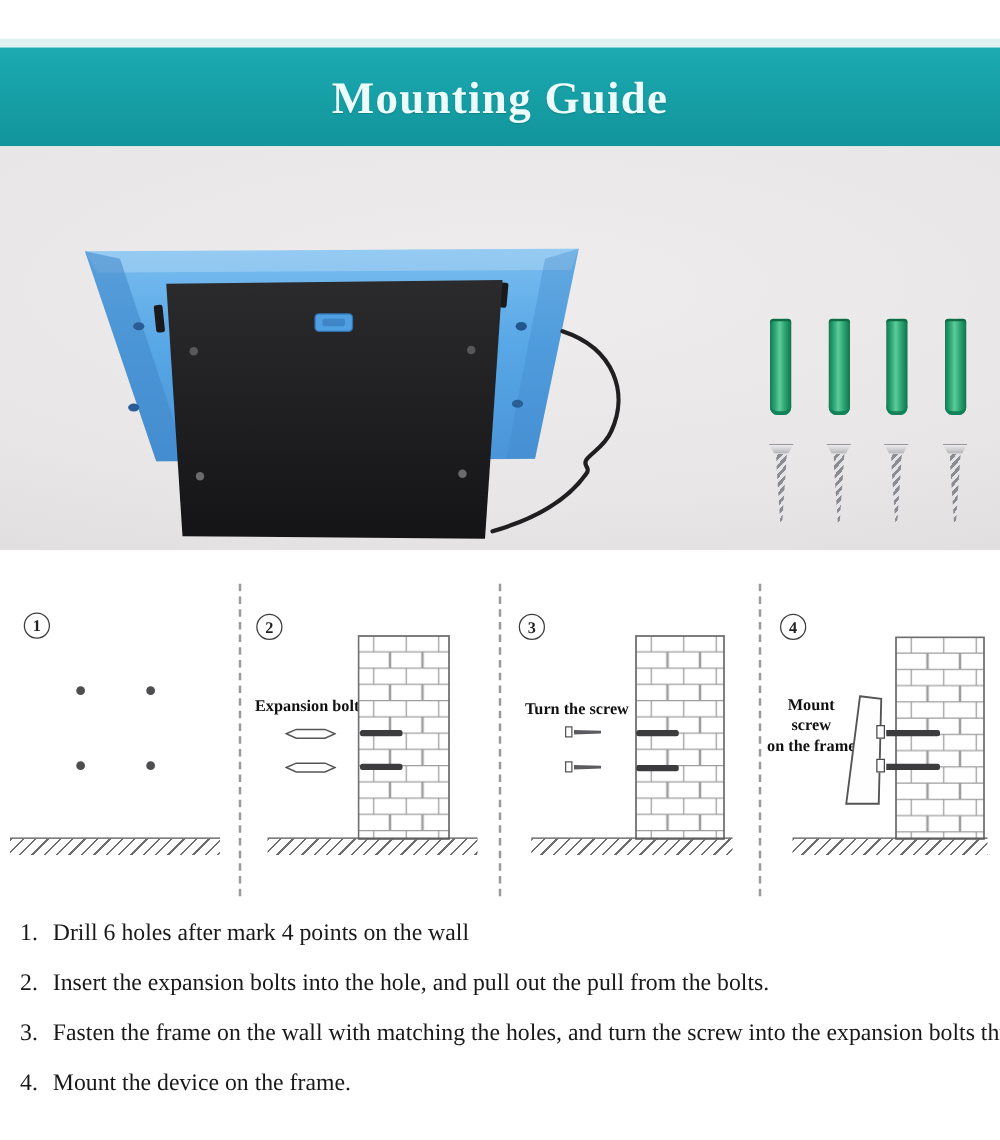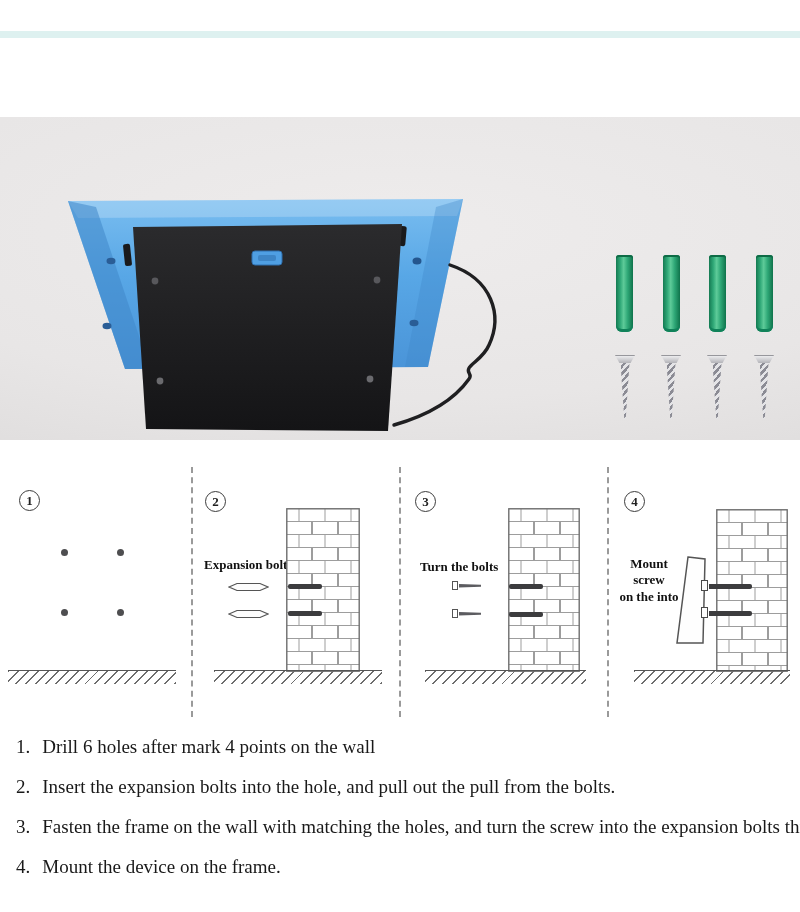--- a/index.html
+++ b/index.html
@@ -55,20 +55,23 @@
   
   .instr { position:absolute; left:16px; display:flex; gap:12px; font-size:19px; color:#191919; white-space:nowrap; }
   .instr.clip { width:784px; overflow:hidden; }
 </style>
 </head>
 <body>
 
 <div class="stage">
 
   <div class="pre-banner"></div>
+  <div class="banner">
+    <h1>Mounting Guide</h1>
+  </div>
 
   <div class="photo">
     <svg class="device" width="800" height="323" viewBox="0 0 800 323">
       <defs>
         <linearGradient id="bluegrad" x1="0" y1="0" x2="0" y2="1">
           <stop offset="0" stop-color="#79bdf0"></stop>
           <stop offset="0.45" stop-color="#58a7e6"></stop>
           <stop offset="1" stop-color="#4a94d8"></stop>
         </linearGradient>
         <linearGradient id="plategrad" x1="0" y1="0" x2="0" y2="1">
@@ -155,34 +158,34 @@
   </svg>
   <svg class="obolt" style="left:228px;top:609px" width="41" height="10">
     <path d="M1 5 L9 1.5 H32 L40 5 L32 8.5 H9 Z" fill="#fdfdfd" stroke="#555" stroke-width="1.2"></path>
   </svg>
   <svg class="wall" style="left:286px;top:508px" width="74" height="164">
     <rect x="0.8" y="0.8" width="72.4" height="162.4" fill="url(#brick)" stroke="#6e6e6e" stroke-width="1.4"></rect>
   </svg>
   <div class="wbolt" style="left:288px;top:584px;width:34px"></div>
   <div class="wbolt" style="left:288px;top:611px;width:34px"></div>
 
-  <div class="diag-label" style="left:420px;top:559px">Turn the bolts</div>
+  <div class="diag-label" style="left:420px;top:559px">Turn the screw</div>
   <div class="shead" style="left:452px;top:581px"></div>
   <div class="sshaft" style="left:459px;top:584px;width:22px"></div>
   <div class="shead" style="left:452px;top:609px"></div>
   <div class="sshaft" style="left:459px;top:612px;width:22px"></div>
   <svg class="wall" style="left:508px;top:508px" width="72" height="164">
     <rect x="0.8" y="0.8" width="70.4" height="162.4" fill="url(#brick)" stroke="#6e6e6e" stroke-width="1.4"></rect>
   </svg>
   <div class="wbolt" style="left:509px;top:584px;width:34px"></div>
   <div class="wbolt" style="left:509px;top:612px;width:34px"></div>
 
   <div class="diag-label center" style="left:613px;top:556px;width:72px">
     <div>Mount screw</div>
-    <div>on the into</div>
+    <div>on the frame</div>
   </div>
   <svg class="wall" style="left:716px;top:509px" width="72" height="163">
     <rect x="0.8" y="0.8" width="70.4" height="161.4" fill="url(#brick)" stroke="#6e6e6e" stroke-width="1.4"></rect>
   </svg>
   <svg class="frame4" style="left:674px;top:556px" width="34" height="90">
     <polygon points="14,1 31,3 29,87 3,87" fill="#fefefe" stroke="#555" stroke-width="1.5"></polygon>
   </svg>
   <div class="shead4" style="left:701px;top:580px"></div>
   <div class="sshaft4" style="left:709px;top:584px;width:43px"></div>
   <div class="shead4" style="left:701px;top:607px"></div>

